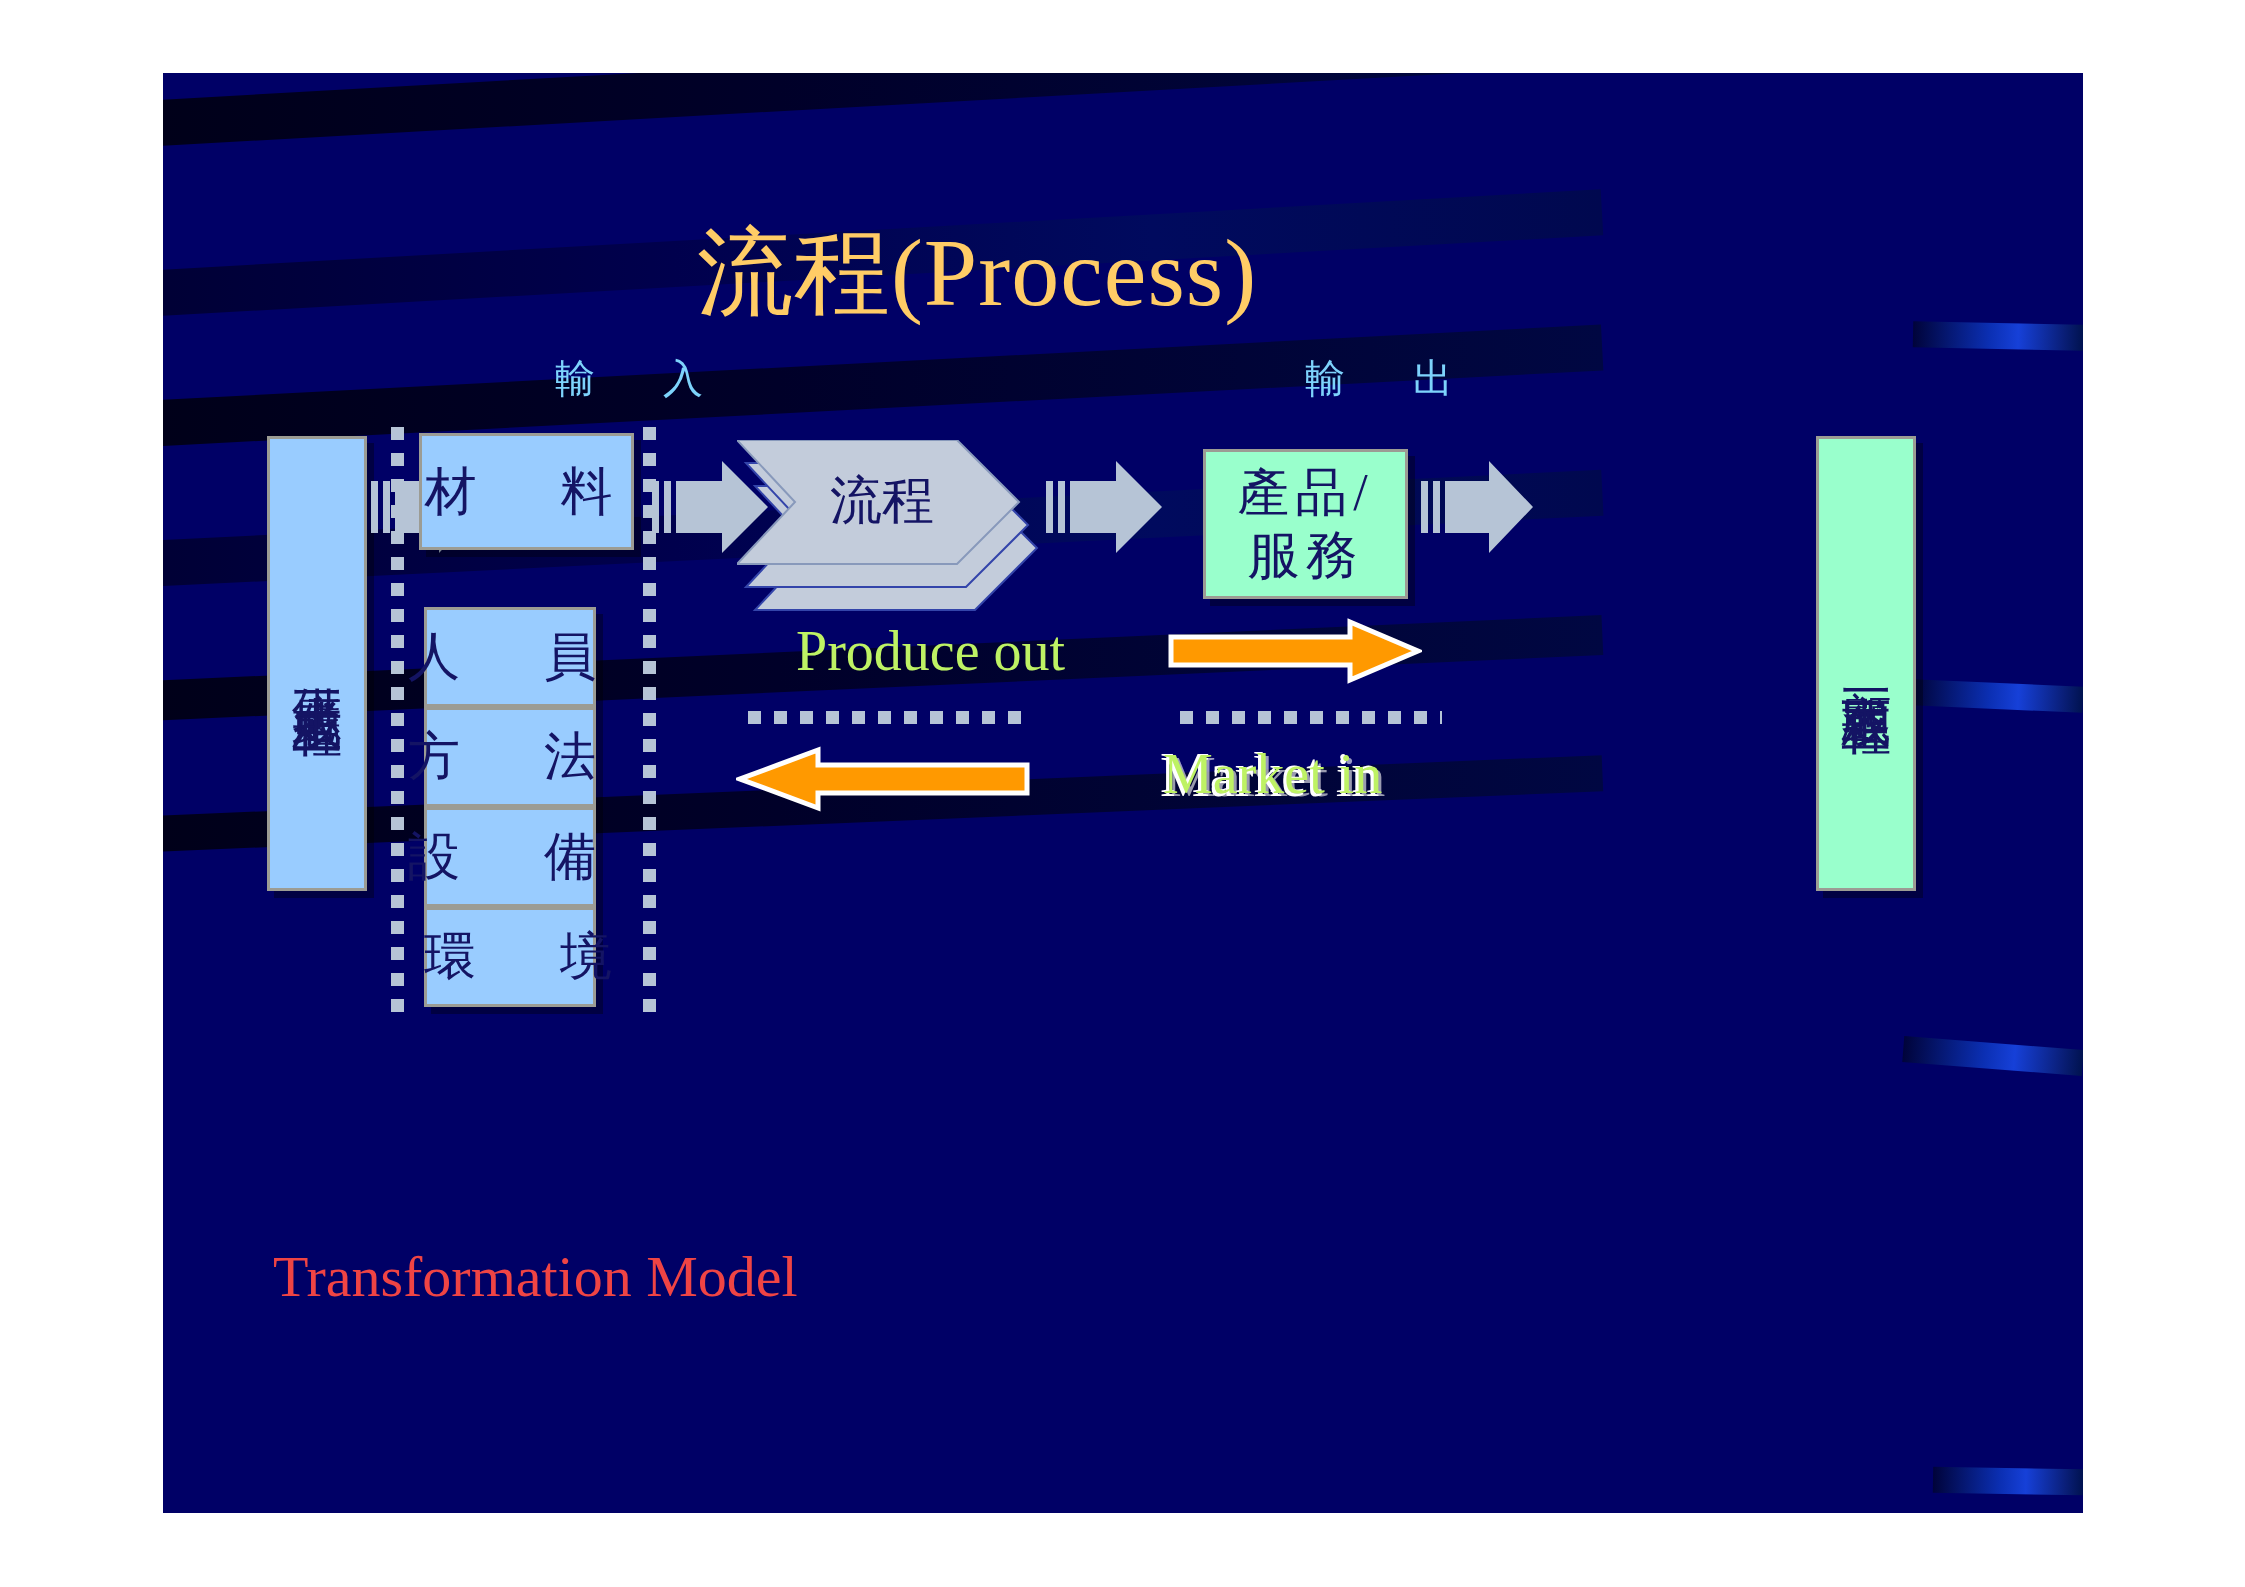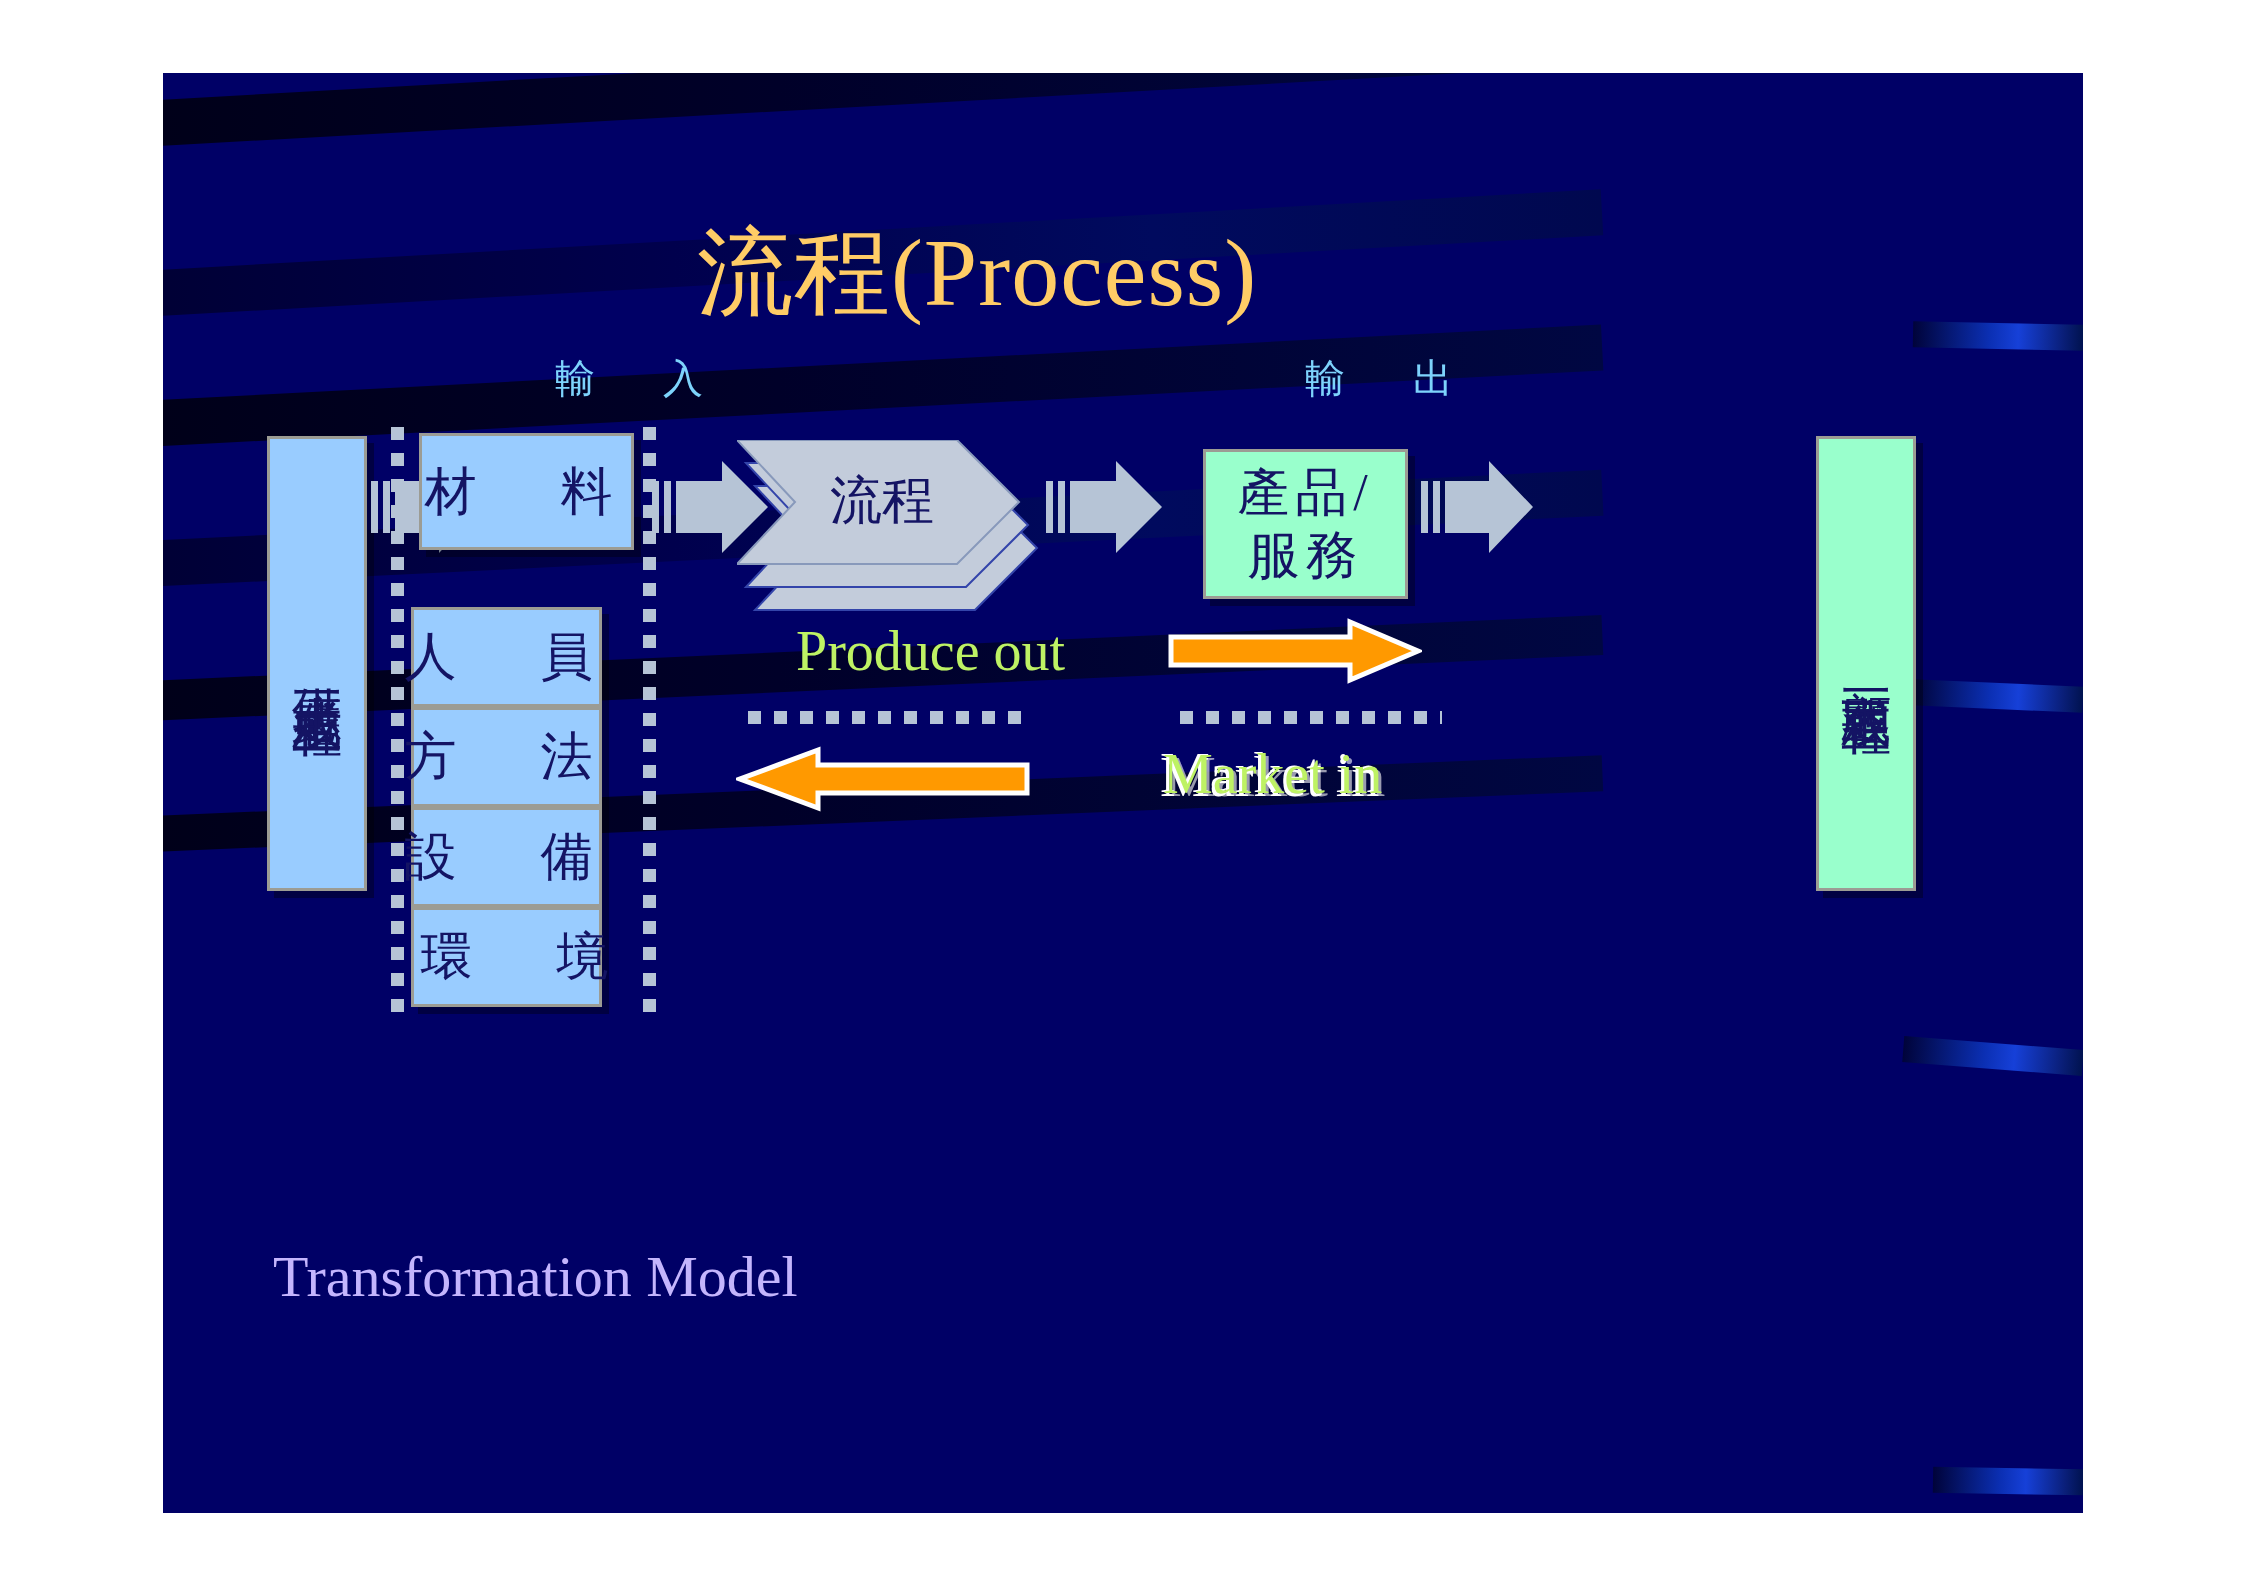--- a/index.html
+++ b/index.html
@@ -111,21 +111,21 @@
   .h-text2 {
     font-size: 52px;
     line-height: 1.22;
     letter-spacing: 6px;
     text-align: center;
   }
 
   
   #box-supplier { left: 104px; top: 363px; width: 100px; height: 455px; }
   #box-material { left: 256px; top: 360px; width: 215px; height: 117px; }
-  #stack-box    { position: absolute; left: 248px; top: 534px; width: 191px; height: 400px; }
+  #stack-box    { position: absolute; left: 261px; top: 534px; width: 172px; height: 400px; }
   #box-product  { left: 1040px; top: 360px; width: 205px; height: 150px; margin-top: 16px; }
   #box-customer { left: 1653px; top: 363px; width: 100px; height: 455px; }
 
   .stack-cell {
     position: absolute;
     left: 0; width: 100%;
     box-sizing: border-box;
     background: #99ccff;
     border: 3px solid #9c9c94;
     display: flex;
@@ -179,21 +179,21 @@
     text-shadow: -3px 3px 0 #ffffff, -3px -1px 0 #ffffff, 3px 3px 0 rgba(255,255,255,0.6);
   }
   #orange-right { position: absolute; left: 1004px; top: 544px; width: 255px; height: 68px; }
   #orange-left  { position: absolute; left: 573px;  top: 672px; width: 295px; height: 68px; }
 
   
   #footer {
     position: absolute;
     left: 110px;
     top: 1170px;
-    color: #c4b5fd;
+    color: #ef4444;
     font-size: 58px;
     white-space: nowrap;
     text-align: center;
   }
 </style>
 </head>
 <body>
 
 <div id="slide">
 

